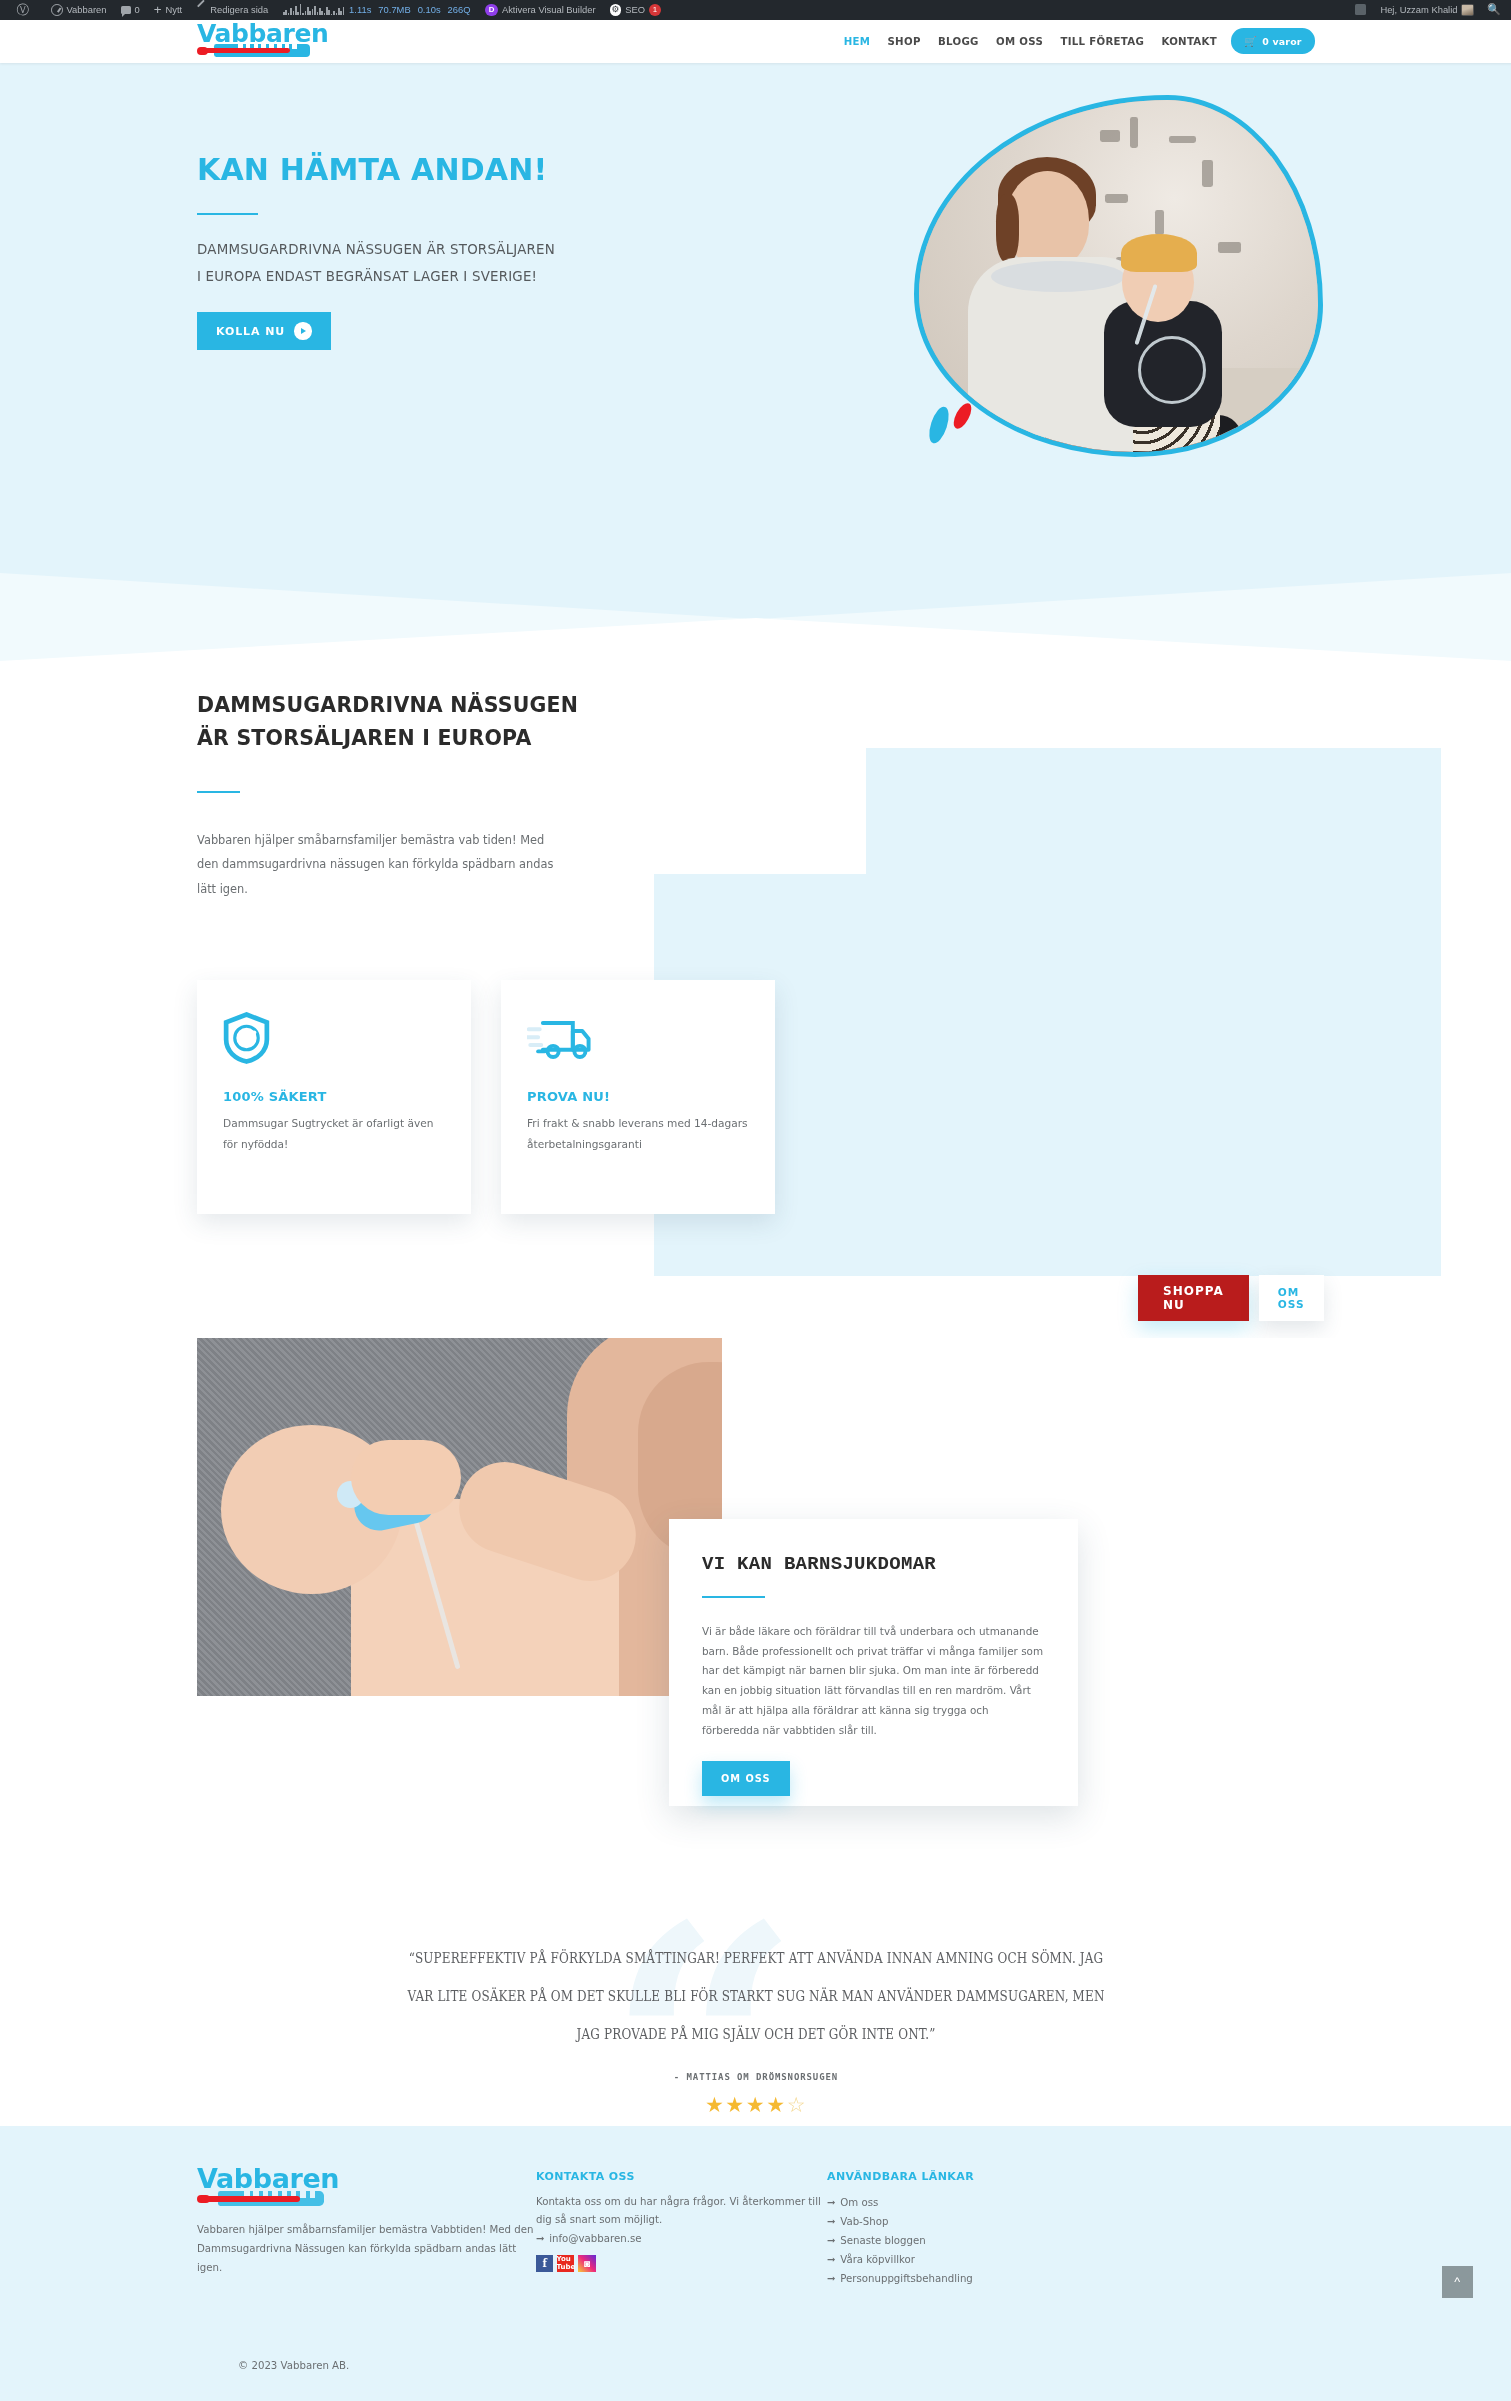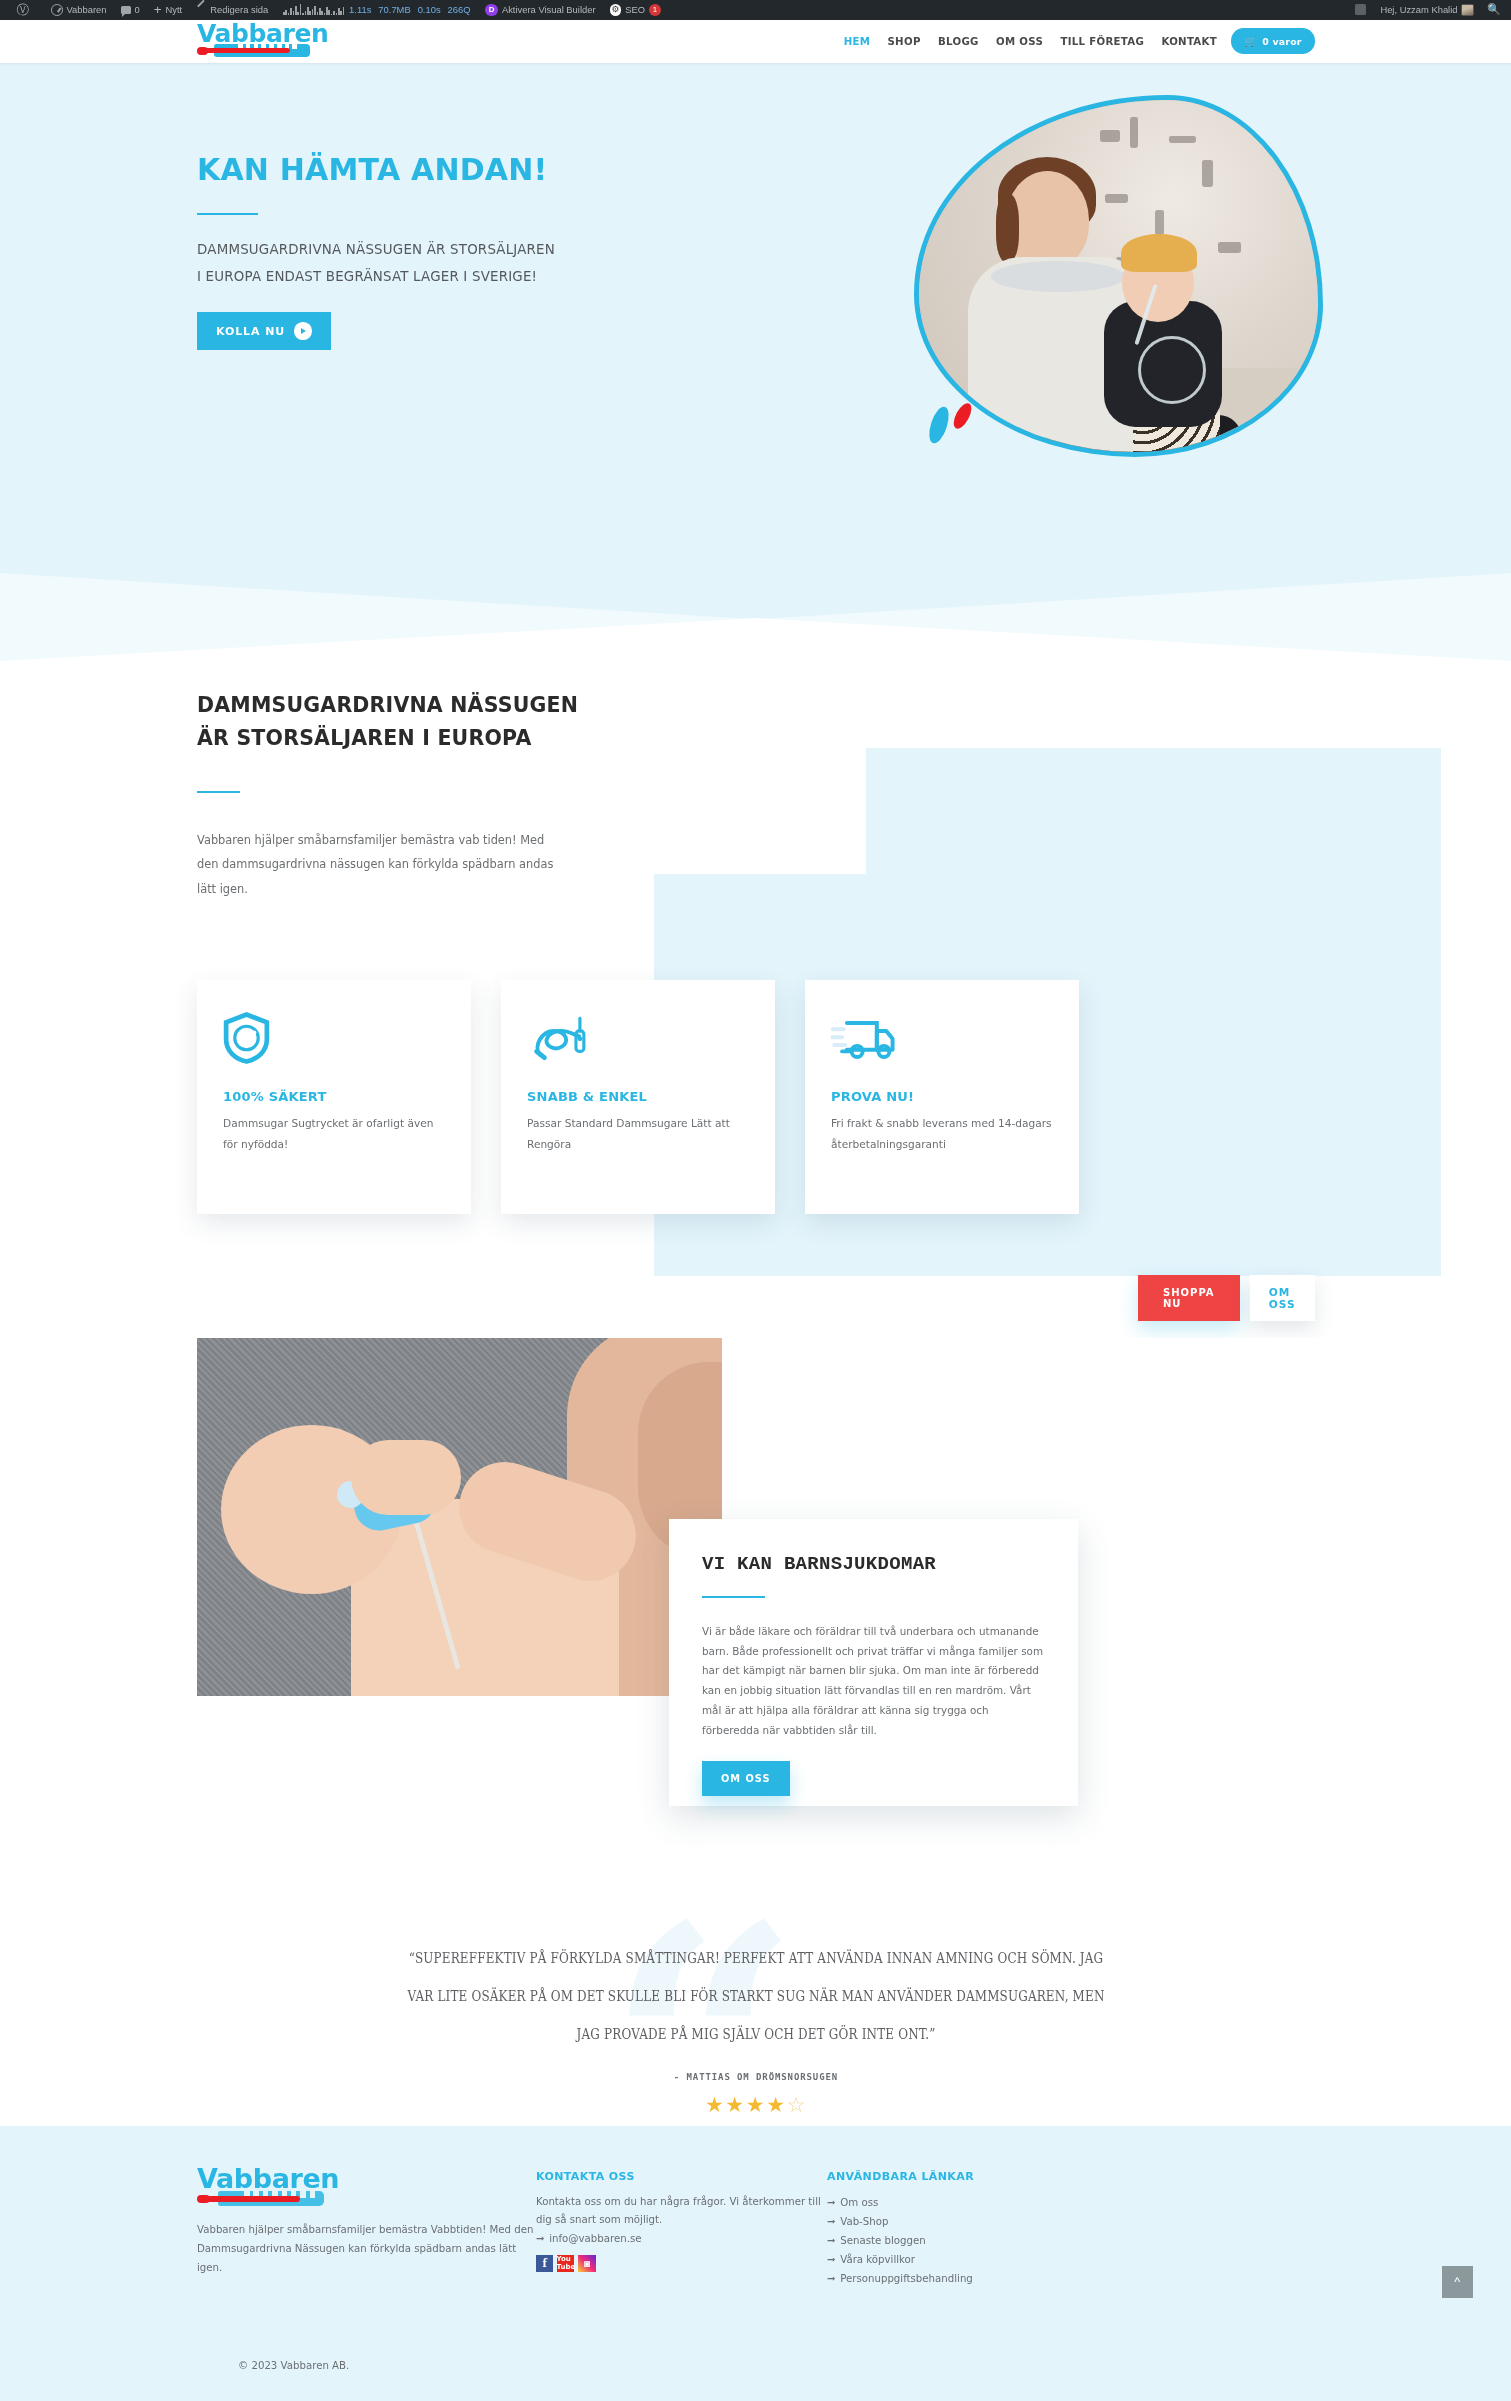--- a/index.html
+++ b/index.html
@@ -198,23 +198,23 @@
   .card h3{
     color:#29b6e3; font-size:13px; font-weight:bold; letter-spacing:0.2px;
     margin-top:20.5px; font-family:"DejaVu Sans", sans-serif;
   }
   .card p{
     color:#6b6f72; font-size:10.6px; line-height:21px; margin-top:9.4px;
     font-family:"DejaVu Sans", sans-serif;
   }
   .btnrow{ position:absolute; left:941px; top:614px; display:flex; gap:10.2px;}
   .btn-solid{
-    background:#ef4444; color:#fff; height:46px; padding:0 25px;
+    background:#b91c1c; color:#fff; height:46px; padding:0 25px;
     display:flex;align-items:center;justify-content:center;
-    font-size:10px; font-weight:bold; letter-spacing:1px; cursor:pointer;
+    font-size:12px; font-weight:bold; letter-spacing:1px; cursor:pointer;
     box-shadow:0 7.9px 20.5px rgba(41,182,227,.28);
     font-family:"DejaVu Sans", sans-serif;
   }
   .btn-ghost{
     background:#fff; color:#29b6e3; height:46px; padding:0 19px;
     display:flex;align-items:center;justify-content:center;
     font-size:10.6px; font-weight:bold; letter-spacing:1px; cursor:pointer;
     box-shadow:0 7.9px 20.5px rgba(50,80,100,.14);
     font-family:"DejaVu Sans", sans-serif;
   }
@@ -512,33 +512,20 @@
             <circle cx="30" cy="33" r="15" fill="none" stroke="#29b6e3" stroke-width="4"></circle>
             <path d="M22 33 l6 7 12-14" fill="none" stroke="#fff" stroke-width="5" stroke-linecap="round" stroke-linejoin="round"></path>
           </svg>
         </div>
         <h3>100% SÄKERT</h3>
         <p>Dammsugar Sugtrycket är ofarligt även för nyfödda!</p>
       </div>
       <div class="card">
         <div class="cicon">
           <svg width="68" height="52" viewBox="0 0 86 66">
-            <path d="M16 54 C8 44 18 24 34 24 C50 24 54 38 44 44 C34 50 20 42 26 32 C31 24 44 22 54 26 L66 31" fill="none" stroke="#29b6e3" stroke-width="5" stroke-linecap="round"></path>
-            <rect x="62" y="24" width="10" height="26" rx="4" fill="none" stroke="#29b6e3" stroke-width="4"></rect>
-            <path d="M67 24 L67 8" stroke="#29b6e3" stroke-width="4" stroke-linecap="round"></path>
-            <circle cx="67" cy="34" r="3" fill="#29b6e3"></circle>
-            <path d="M12 50 l10 8" stroke="#29b6e3" stroke-width="6" stroke-linecap="round"></path>
-          </svg>
-        </div>
-        <h3>SNABB &amp; ENKEL</h3>
-        <p>Passar Standard Dammsugare Lätt att Rengöra</p>
-      </div>
-      <div class="card">
-        <div class="cicon">
-          <svg width="68" height="52" viewBox="0 0 86 66">
             <path d="M20 14 H58 V48 H20" fill="none" stroke="#29b6e3" stroke-width="5" stroke-linecap="round"></path>
             <path d="M58 24 H70 L78 34 V48 H58 Z" fill="none" stroke="#29b6e3" stroke-width="5" stroke-linejoin="round"></path>
             <circle cx="33" cy="50" r="7" fill="none" stroke="#29b6e3" stroke-width="5"></circle>
             <circle cx="67" cy="50" r="7" fill="none" stroke="#29b6e3" stroke-width="5"></circle>
             <path d="M2 22 H16 M0 32 H14 M4 42 H18" stroke="#d8edf7" stroke-width="5" stroke-linecap="round"></path>
             <path d="M14 50 H22" stroke="#29b6e3" stroke-width="5" stroke-linecap="round"></path>
           </svg>
         </div>
         <h3>PROVA NU!</h3>
         <p>Fri frakt &amp; snabb leverans med 14-dagars återbetalningsgaranti</p>

